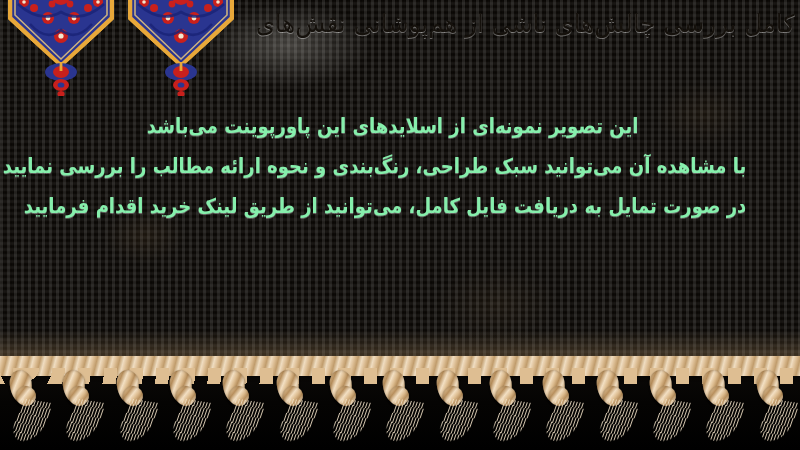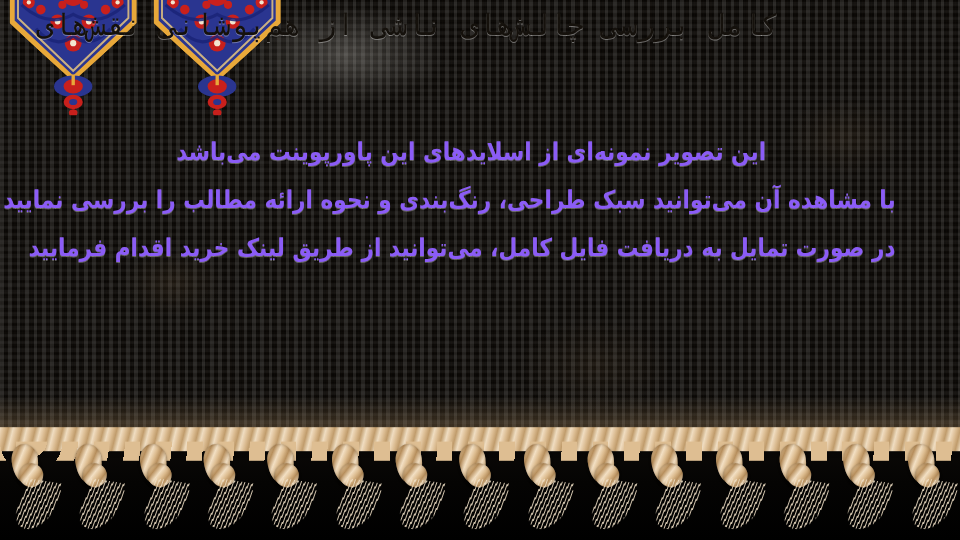--- a/index.html
+++ b/index.html
@@ -142,38 +142,37 @@
   
   .motif { position: absolute; top: -6px; }
   .motif svg { display: block; }
 
   
   .title-block {
     position: absolute;
     top: 4px;
     left: 30px;
     right: 5px;
-    text-align: left;
+    text-align: right;
     color: #15110c;
     font-size: 24.5px;
     line-height: 39px;
     letter-spacing: 0;
     text-shadow: 0 1px 0 rgba(255,255,255,.35);
-    font-family: Liberation Mono, monospace;
   }
   .title-line { white-space: nowrap; }
   .title-line.l2 { padding-right: 36px; }
 
   .body-block {
     position: absolute;
     top: 106px;
     left: 0;
     right: 6px;
     text-align: center;
-    color: #8b5cf6;
+    color: #86efac;
     font-family: "DejaVu Sans", "Liberation Sans", sans-serif;
     font-size: 20.5px;
     font-weight: bold;
     line-height: 40px;
     text-shadow: 0 1px 0 rgba(255,255,255,.30);
   }
   .body-line {
     white-space: nowrap;
     transform: scaleX(.88);
     transform-origin: center;

